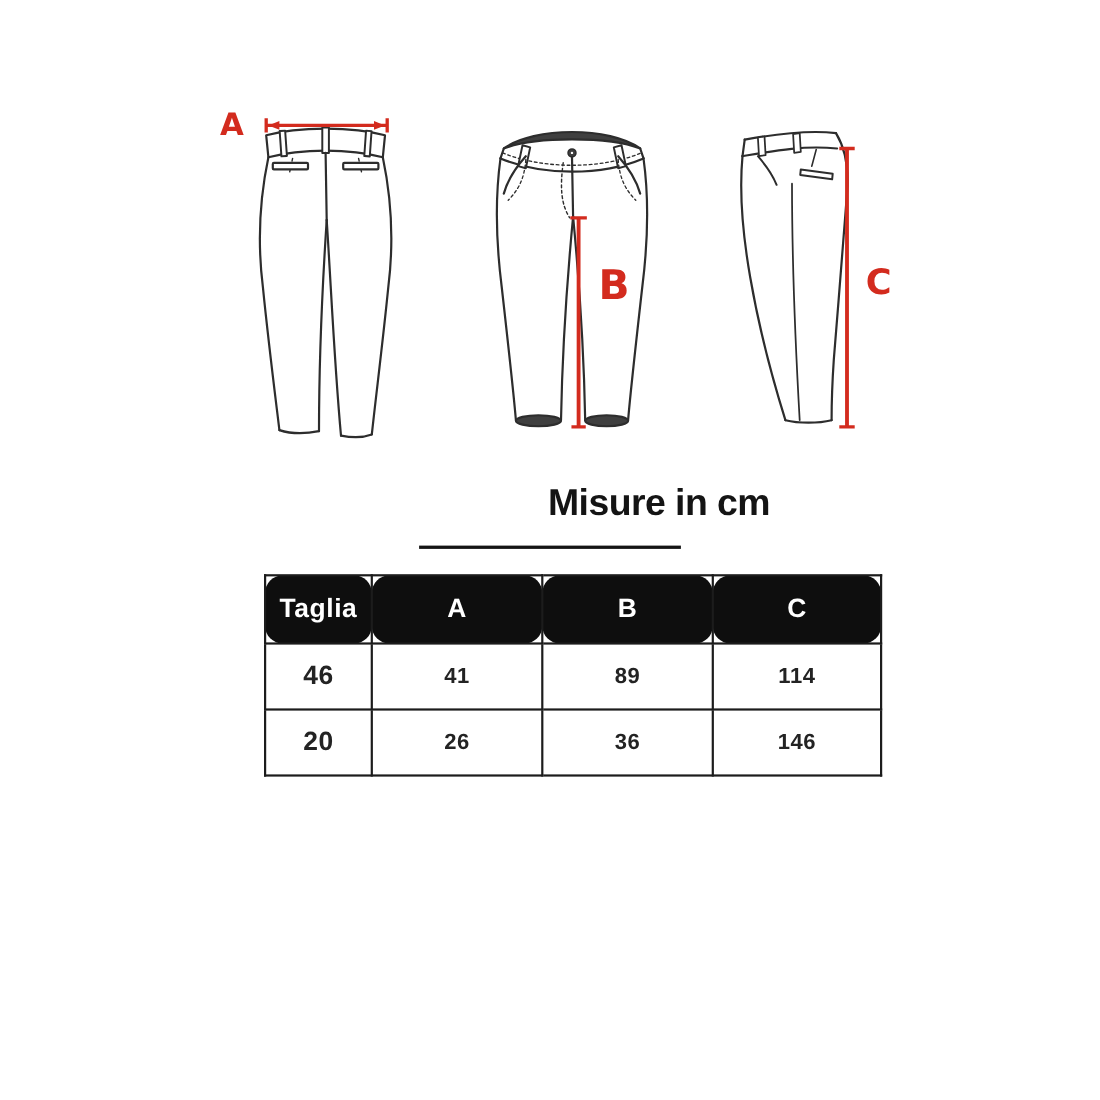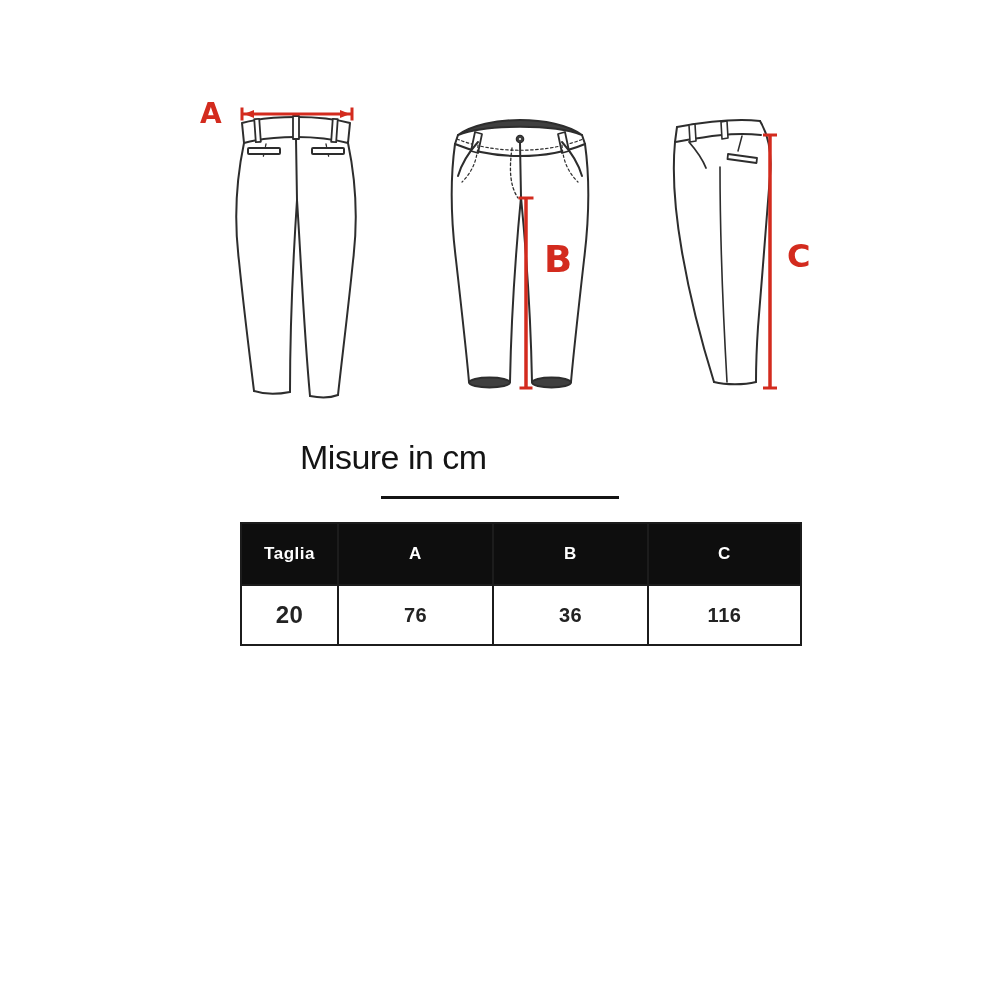--- a/index.html
+++ b/index.html
@@ -22,40 +22,40 @@
   .illu path,.illu rect,.illu line,.illu ellipse,.illu circle{vector-effect:none;}
   .mlabel{
     position:absolute;color:var(--accent-red);
     font-family:"DejaVu Sans",sans-serif;font-weight:bold;line-height:1;
   }
   .mlabel.a{left:200px;top:100px;font-size:28px;}
   .mlabel.b{left:544px;top:241px;font-size:37px;}
   .mlabel.c{left:787px;top:240px;font-size:32px;}
   .title{
     position:absolute;left:300px;top:438px;width:400px;
-    text-align:left;font-size:34px;font-weight:normal;
+    text-align:right;font-size:34px;font-weight:bold;
     color:#141414;letter-spacing:-0.5px;
     font-family:"Liberation Sans",sans-serif;
   }
   .title-underline{
     position:absolute;left:381px;top:496px;width:238px;height:3px;
     background:#141414;
   }
   table.size-table{
     position:absolute;left:240px;top:522px;width:560px;
     border-collapse:collapse;table-layout:fixed;
     color:var(--text);
   }
   table.size-table th,table.size-table td{
     border:2px solid var(--table-border);
     text-align:center;vertical-align:middle;padding:0;
   }
   table.size-table th{
     background:var(--table-header-bg);color:var(--table-header-text);
-    height:60px;font-size:17px;font-weight:bold;letter-spacing:0.5px;
+    height:60px;font-size:24px;font-weight:bold;letter-spacing:0.5px;border-radius:16px;
   }
   table.size-table td{
     height:58px;font-size:20px;font-weight:bold;letter-spacing:0.5px;
     background:#ffffff;
   }
   table.size-table td.size-col{font-size:24px;}
 </style>
 </head>
 <body>
 
@@ -182,21 +182,27 @@
     <thead>
       <tr>
         <th>Taglia</th>
         <th>A</th>
         <th>B</th>
         <th>C</th>
       </tr>
     </thead>
     <tbody>
       <tr>
+        <td class="size-col">46</td>
+        <td>41</td>
+        <td>89</td>
+        <td>114</td>
+      </tr>
+      <tr>
         <td class="size-col">20</td>
-        <td>76</td>
+        <td>26</td>
         <td>36</td>
-        <td>116</td>
+        <td>146</td>
       </tr>
     </tbody>
   </table>
 
 </div>
 
 </body></html>

